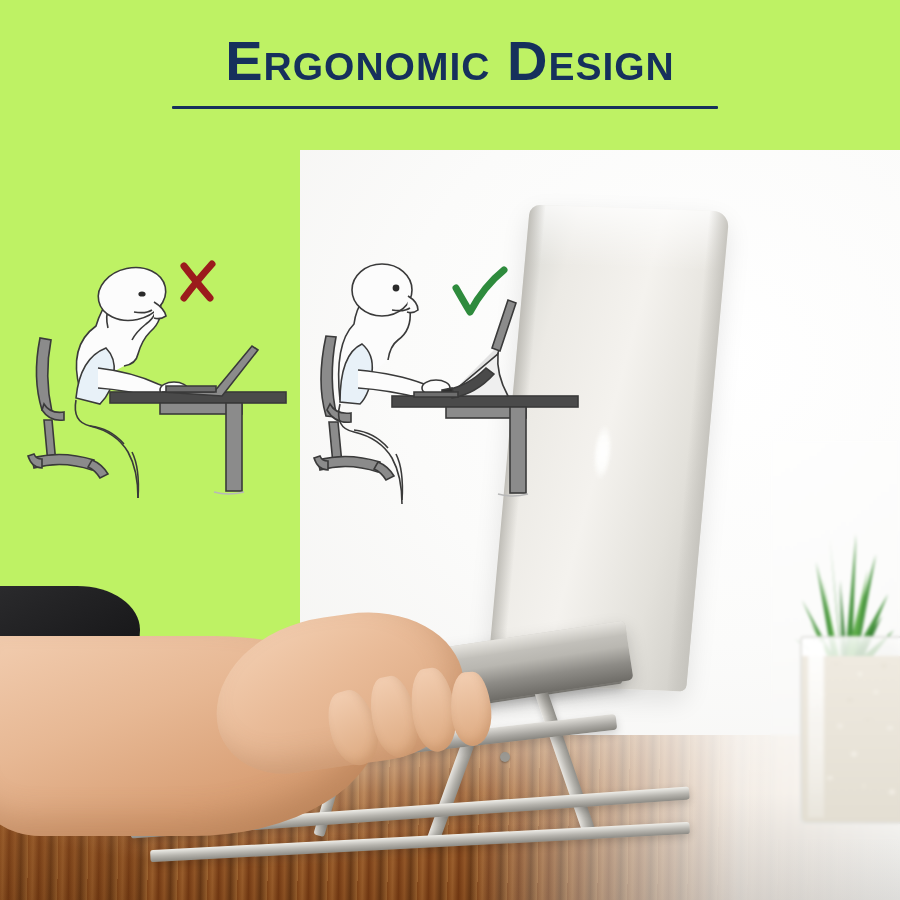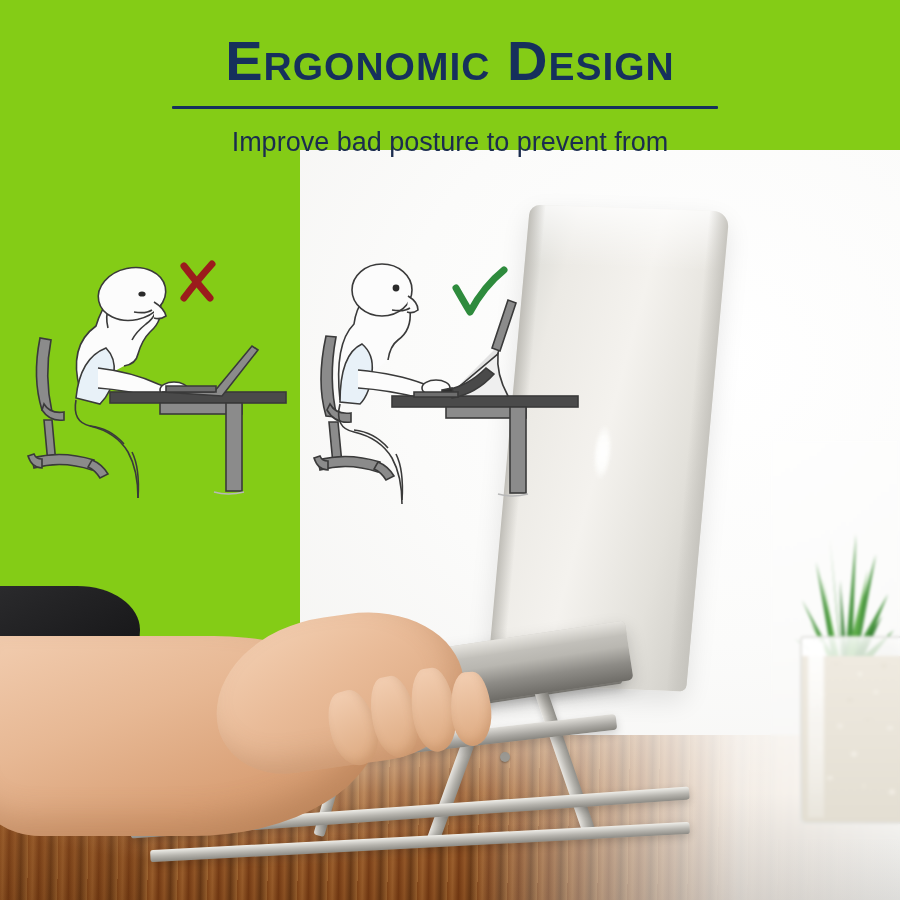--- a/index.html
+++ b/index.html
@@ -1,21 +1,21 @@
 <!DOCTYPE html>
 <html><head>
 <meta charset="utf-8">
 <style>
   html,body{margin:0;padding:0;}
   body{
     width:900px;height:900px;overflow:hidden;
     font-family:"Liberation Sans","DejaVu Sans",sans-serif;
     background:#f5f5f6;position:relative;
   }
-  #root{position:absolute;inset:0;background:#84cc16;overflow:hidden;}
+  #root{position:absolute;inset:0;background:#bef264;overflow:hidden;}
 
   
   .header{position:absolute;left:0;top:0;width:900px;height:210px;z-index:40;}
   .title{
     position:absolute;left:0;top:30px;width:900px;text-align:center;
     color:#16305c;font-weight:700;font-size:56px;letter-spacing:1px;
     font-variant:small-caps;line-height:62px;white-space:nowrap;
   }
   .title-rule{
     position:absolute;left:172px;top:106px;width:546px;height:3px;
@@ -390,17 +390,16 @@
       <g stroke="#2e8b3d" stroke-width="7" stroke-linecap="round" stroke-linejoin="round" fill="none">
         <path d="M160 38 q8 14 14 24 q14 -26 34 -42"></path>
       </g>
     </svg>
   </div>
 
   <div class="header">
     <div class="title">Ergonomic Design</div>
     <div class="title-rule"></div>
     <div class="subtitle">
-      <div>Improve bad posture to prevent from</div>
     </div>
   </div>
 
 </div>
 
 </body></html>

